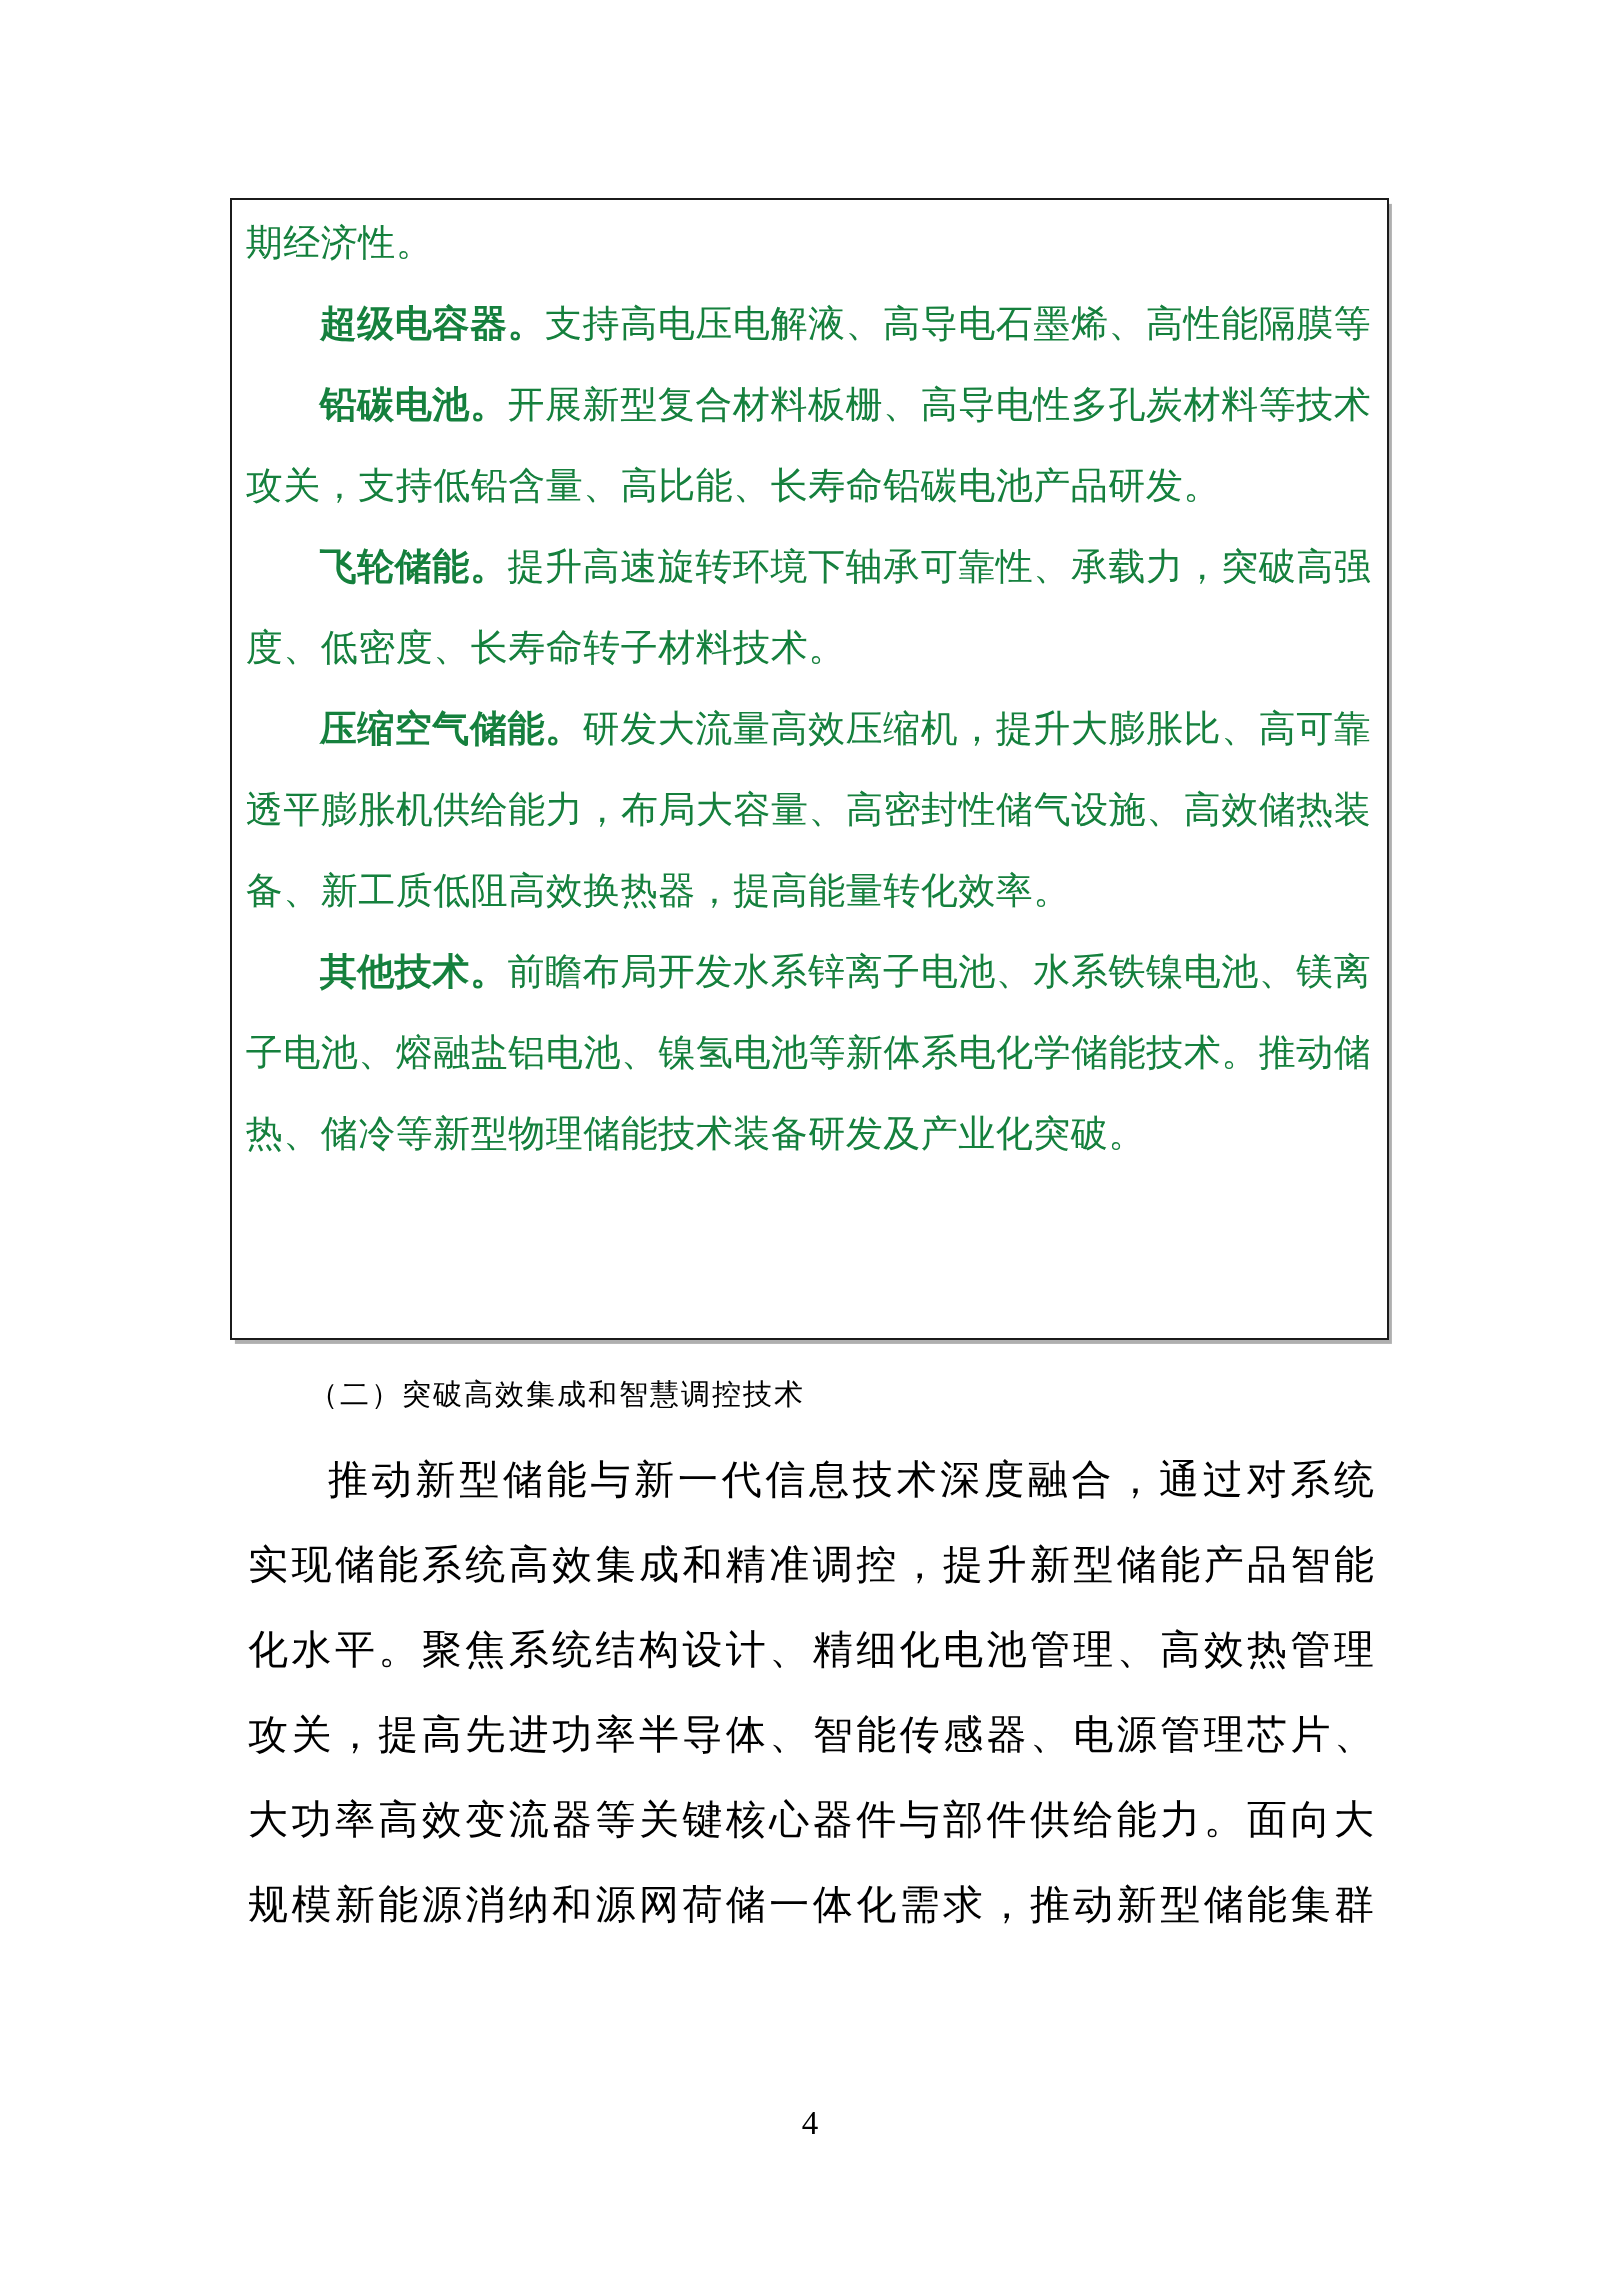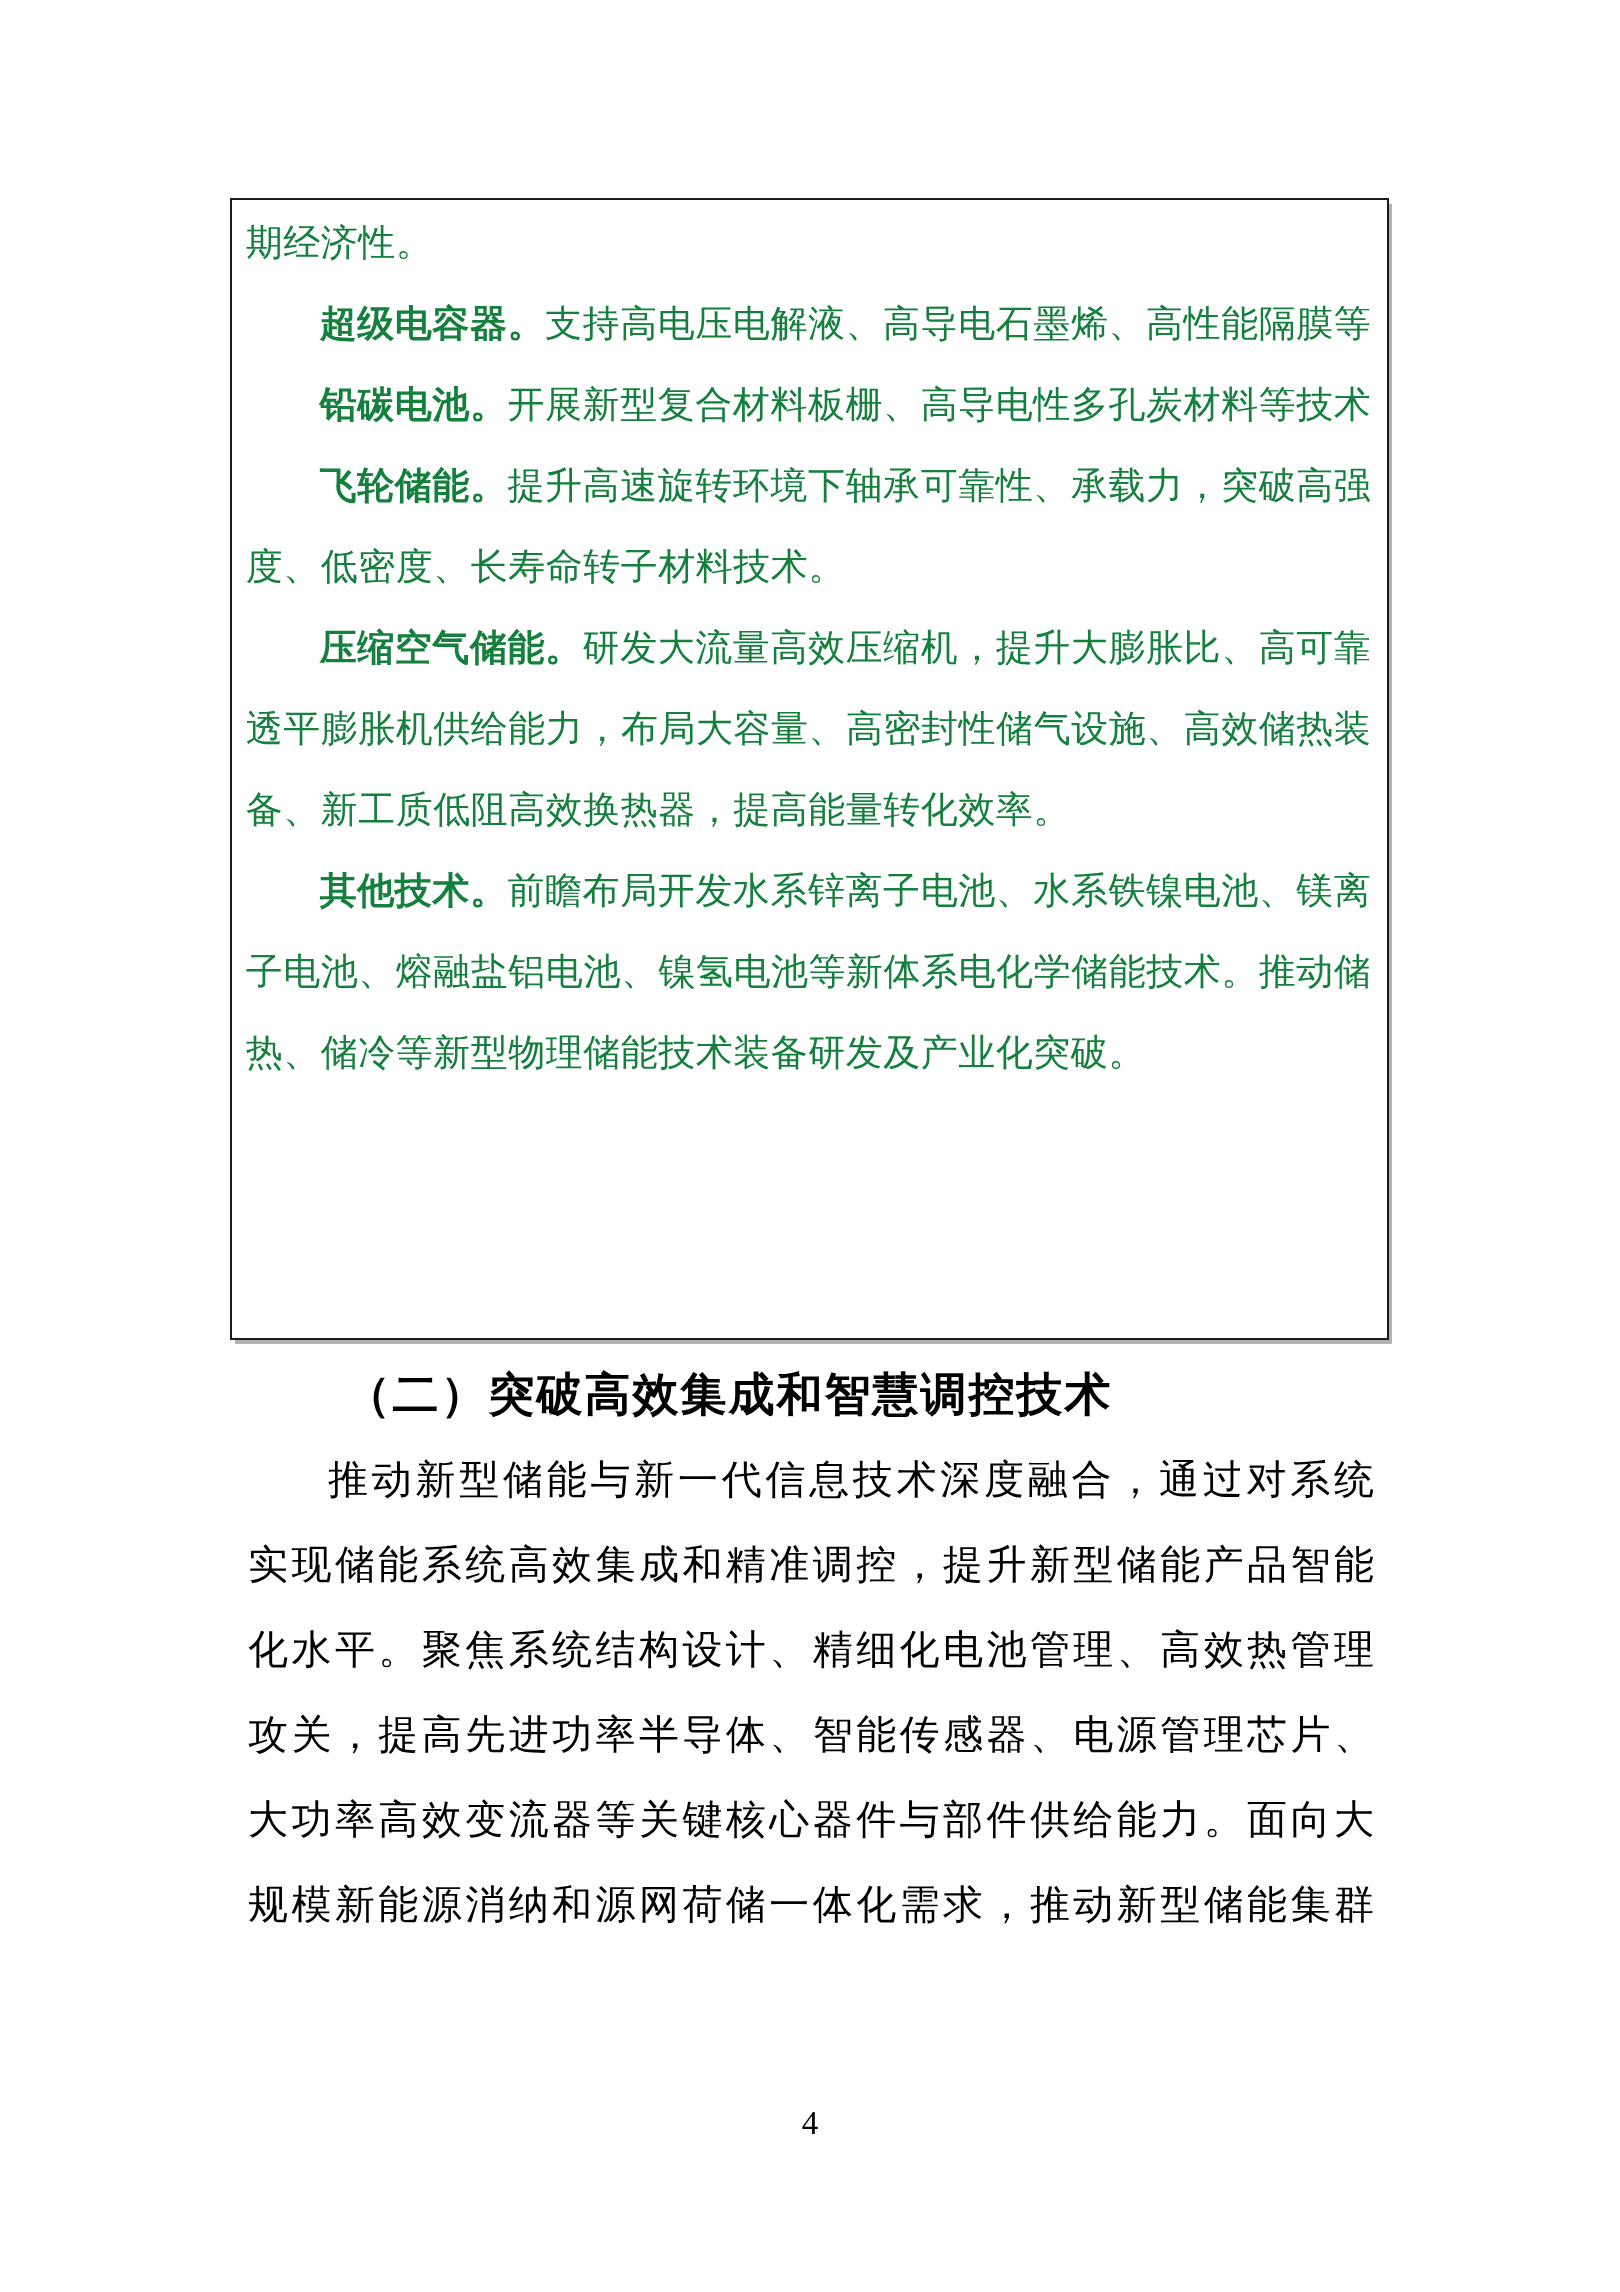--- a/index.html
+++ b/index.html
@@ -50,22 +50,22 @@
   
   .section {
     position: absolute;
     left: 248px;
     top: 1352px;
     width: 1126px;
   }
   .section-heading {
     height: 85px;
     line-height: 85px;
-    font-size: 46px;
-    font-weight: bold;
+    font-size: 29px;
+    font-weight: normal;
     text-indent: 2.1em;
     letter-spacing: 2px;
     white-space: nowrap;
   }
   .section .line {
     height: 85px;
     line-height: 85px;
     font-size: 40px;
     overflow: hidden;
   }
@@ -82,20 +82,21 @@
 </style>
 </head>
 <body>
 
 <div class="page">
 
   <div class="textbox">
       <div class="line">期经济性。</div>
       <div class="line j ind"><b>超级电容器。</b>支持高电压电解液、高导电石墨烯、高性能隔膜等</div>
       <div class="line j ind"><b>铅碳电池。</b>开展新型复合材料板栅、高导电性多孔炭材料等技术</div>
+      <div class="line">攻关，支持低铅含量、高比能、长寿命铅碳电池产品研发。</div>
       <div class="line j ind"><b>飞轮储能。</b>提升高速旋转环境下轴承可靠性、承载力，突破高强</div>
       <div class="line">度、低密度、长寿命转子材料技术。</div>
       <div class="line j ind"><b>压缩空气储能。</b>研发大流量高效压缩机，提升大膨胀比、高可靠</div>
       <div class="line j">透平膨胀机供给能力，布局大容量、高密封性储气设施、高效储热装</div>
       <div class="line">备、新工质低阻高效换热器，提高能量转化效率。</div>
       <div class="line j ind"><b>其他技术。</b>前瞻布局开发水系锌离子电池、水系铁镍电池、镁离</div>
       <div class="line j">子电池、熔融盐铝电池、镍氢电池等新体系电化学储能技术。推动储</div>
       <div class="line">热、储冷等新型物理储能技术装备研发及产业化突破。</div>
     </div>
 

